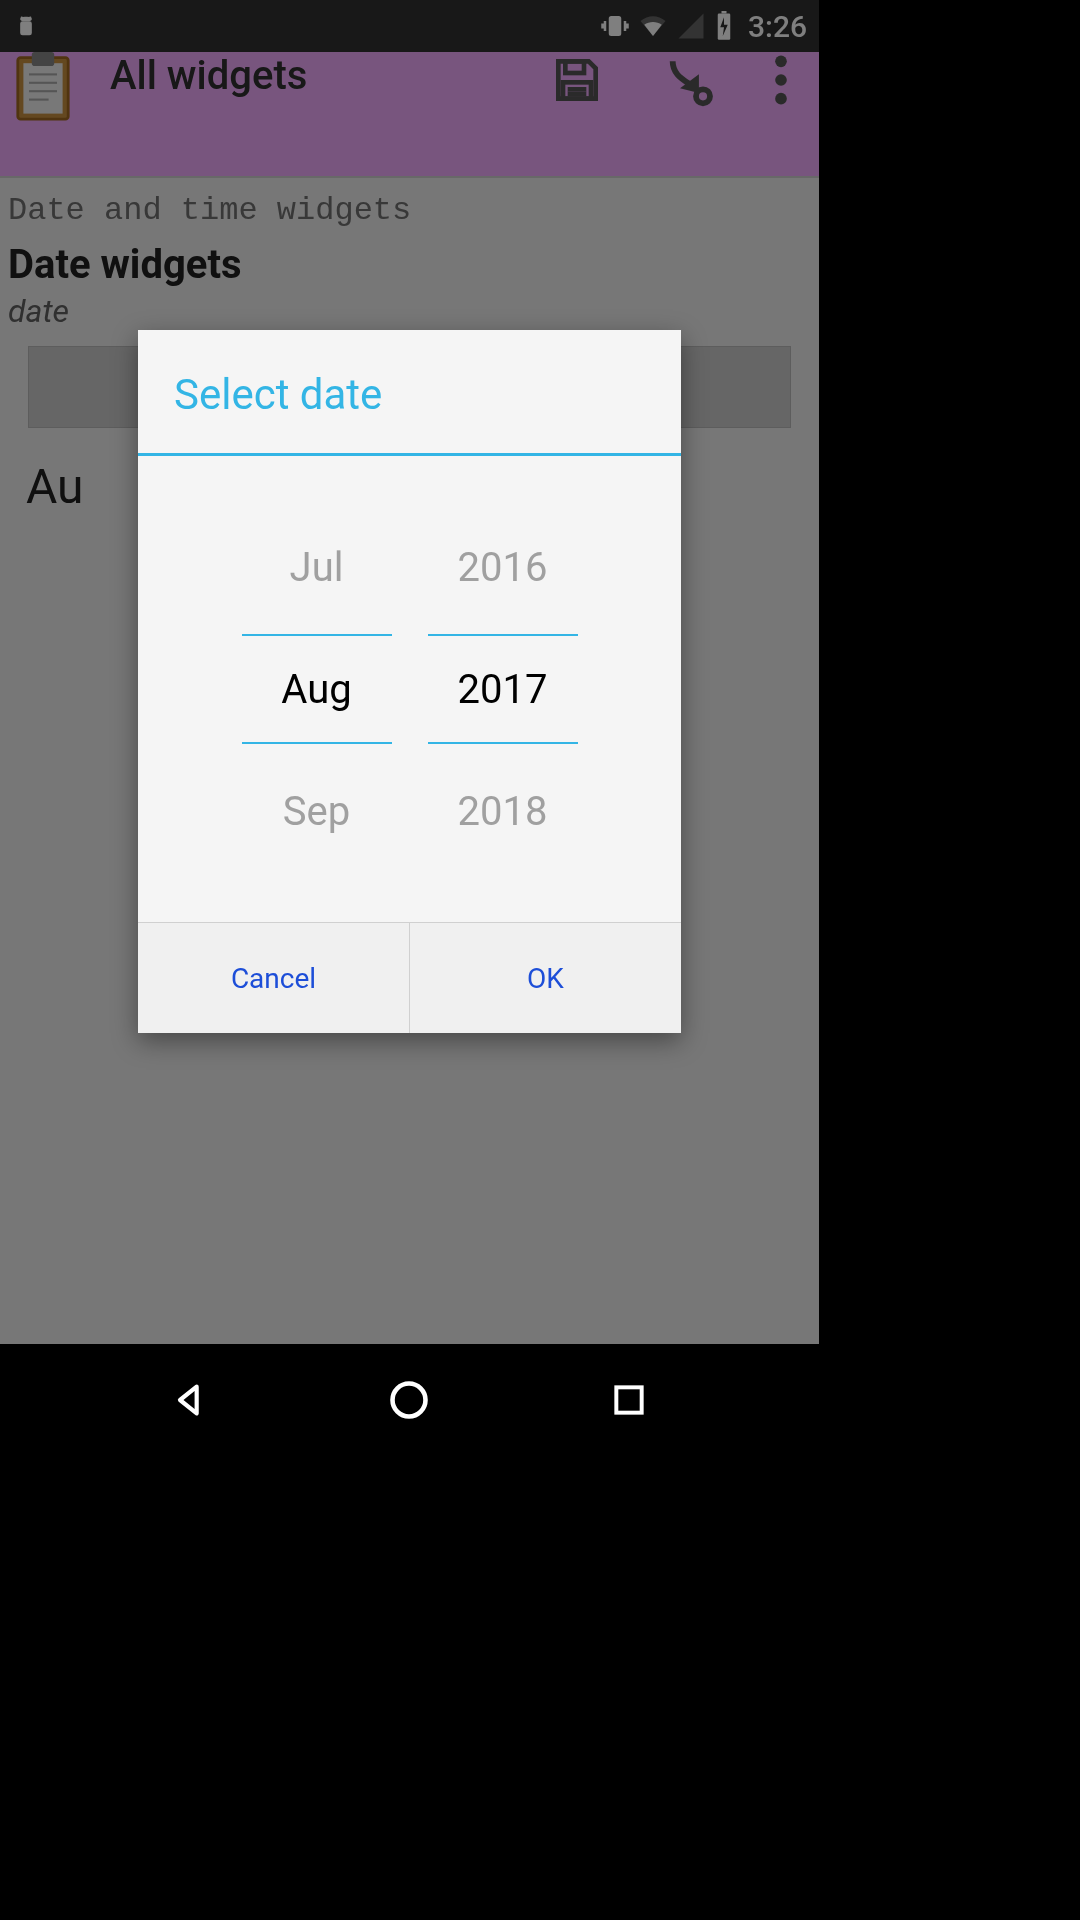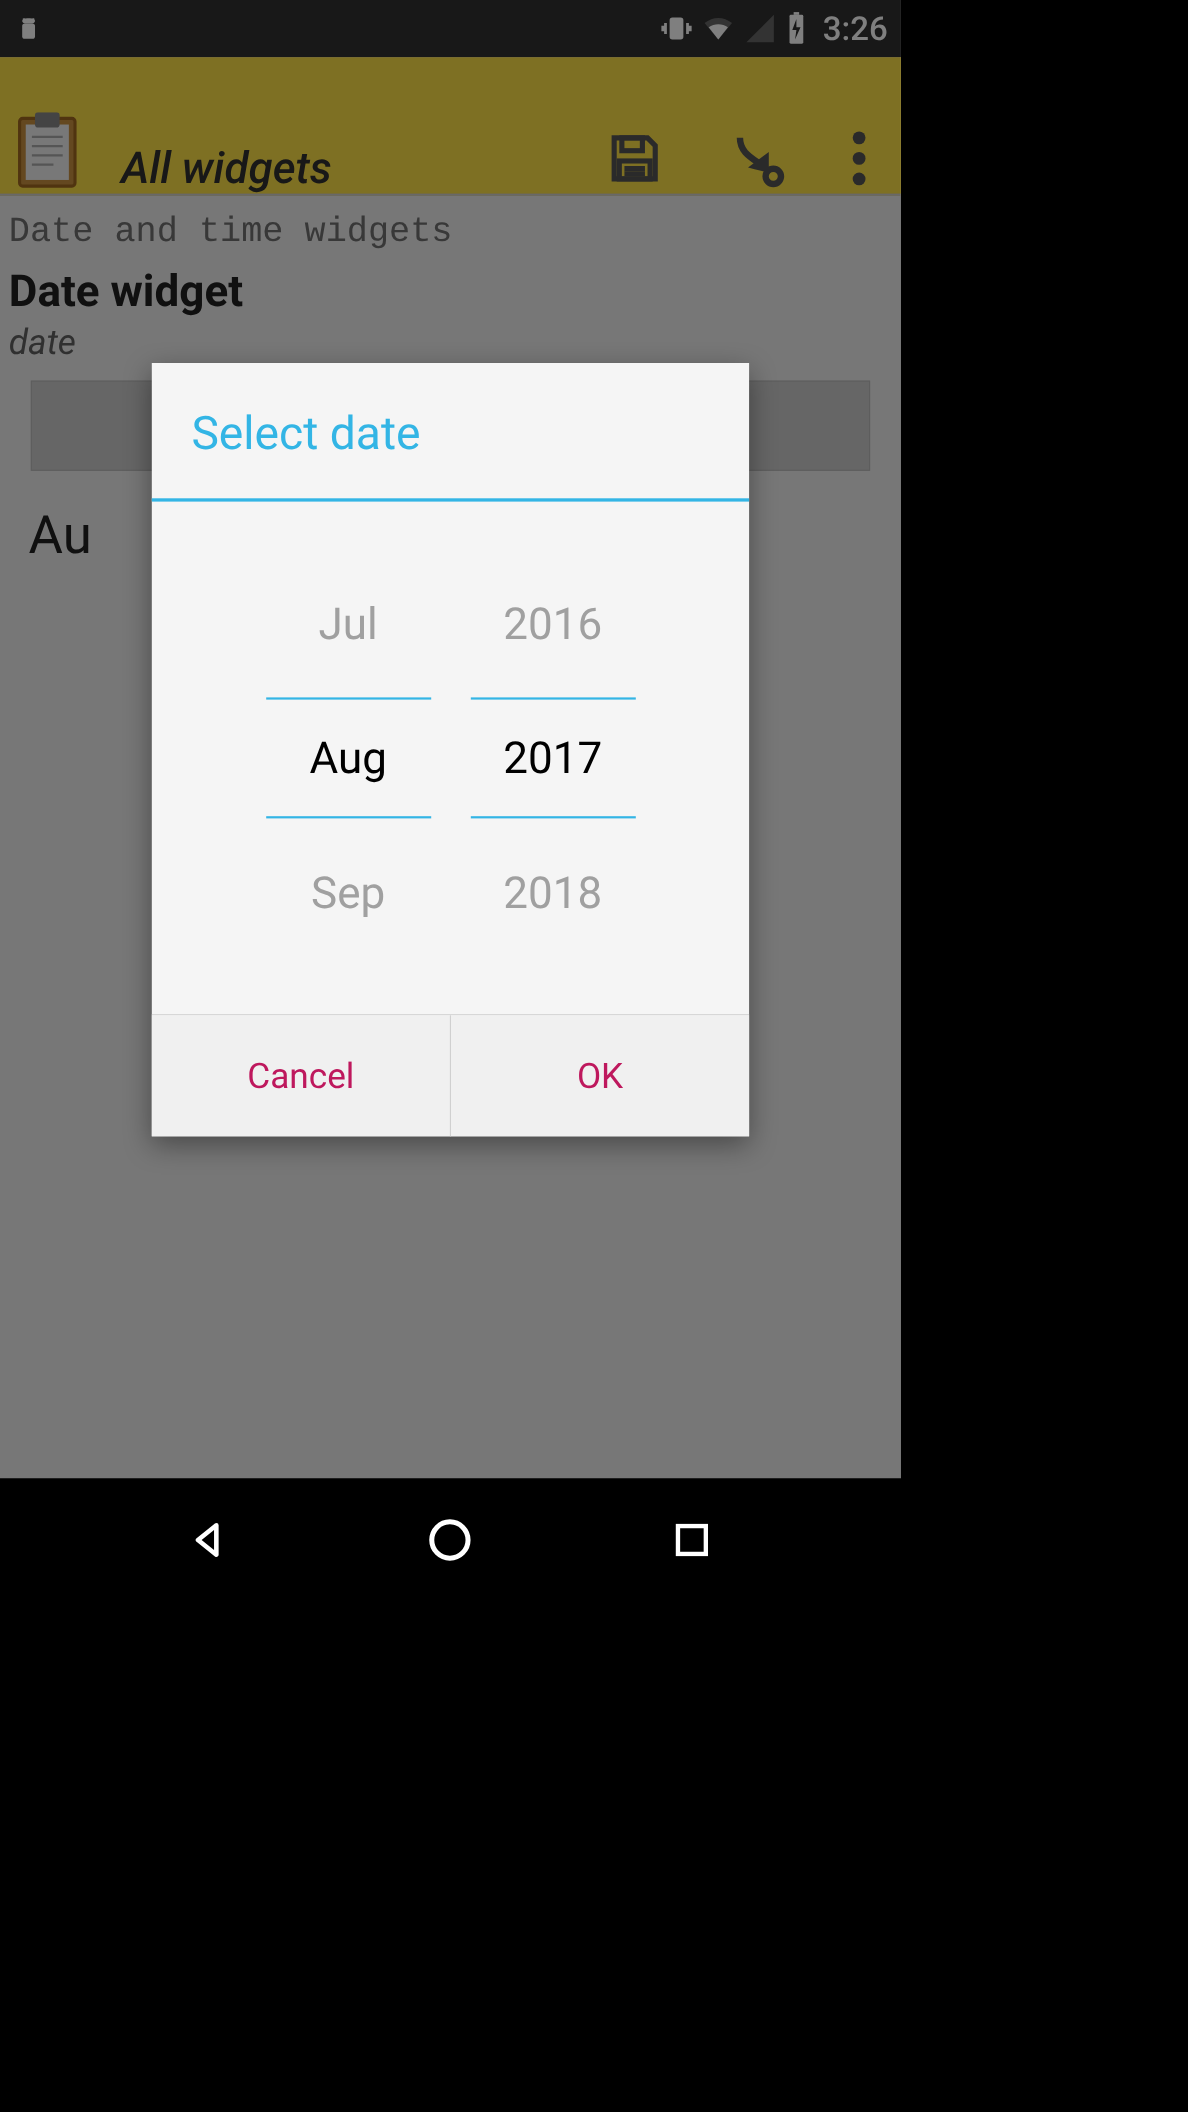--- a/index.html
+++ b/index.html
@@ -49,26 +49,25 @@
       align-items: center;
     }
     .status-time {
       font-size: 30px;
       font-weight: 500;
       margin-left: 6px;
     }
     
     .app-bar {
       height: 126px;
-      background: #fde047;
-      display: flex;
-      align-items: flex-end;
+      background: #f0abfc;
+      display: flex;
+      align-items: flex-start;
       padding: 0 14px;
       border-bottom: 2px solid #d0d0d0;
-      font-style: italic;
     }
     .clipboard-icon {
       width: 58px;
       height: 70px;
       margin-right: 38px;
     }
     .app-title {
       flex: 1;
       font-size: 40px;
       font-weight: 500;
@@ -170,22 +169,22 @@
     .dialog-buttons {
       display: flex;
       border-top: 1px solid #d0d0d0;
     }
     .dialog-button {
       flex: 1;
       height: 110px;
       display: flex;
       align-items: center;
       justify-content: center;
-      font-size: 32px;
-      color: #be185d;
+      font-size: 28px;
+      color: #1d4ed8;
       background: #f0f0f0;
     }
     .dialog-button:first-child {
       border-right: 1px solid #d0d0d0;
     }
     
     .nav-bar {
       position: absolute;
       bottom: 0;
       left: 0;
@@ -286,21 +285,21 @@
           <circle cx="3" cy="4" r="2.5"></circle>
           <circle cx="3" cy="12" r="2.5"></circle>
           <circle cx="3" cy="20" r="2.5"></circle>
         </svg>
       </span>
     </div>
   </div>
 
   <div class="content">
     <div class="section-label">Date and time widgets</div>
-    <div class="widget-title">Date widget</div>
+    <div class="widget-title">Date widgets</div>
     <div class="widget-sub">date</div>
     <div class="button-bar"></div>
     <div class="result-text">Au</div>
   </div>
 
   <div class="overlay">
     <div class="dialog">
       <div class="dialog-title">Select date</div>
       <div class="picker-area">
         <div class="picker-col">

